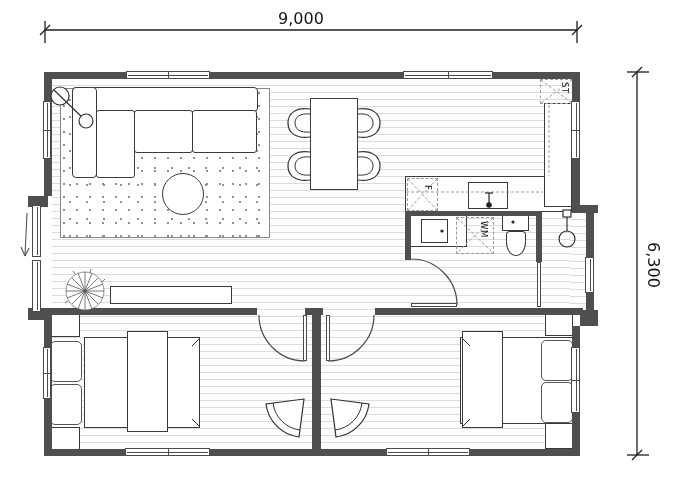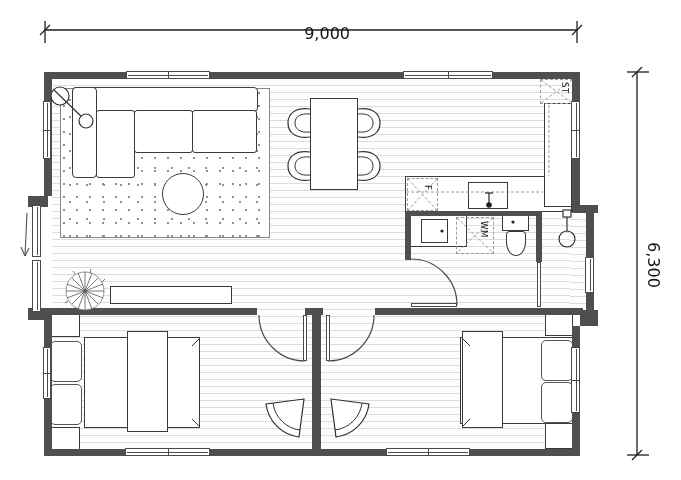--- a/index.html
+++ b/index.html
@@ -27,21 +27,21 @@
   .lbl{position:absolute;color:#151515;z-index:6;white-space:nowrap;}
   .dim{font-size:16px;}
   .tag{font-size:8.5px;letter-spacing:.5px;}
   .rot{transform:rotate(90deg);transform-origin:0 0;}
 </style>
 </head>
 <body>
 
 <div class="plan">
 
-  <div class="lbl dim abs" style="left:278px;top:24px;width:72px;text-align:right;">9,000</div>
+  <div class="lbl dim abs" style="left:278px;top:9px;width:72px;text-align:left;">9,000</div>
   <div class="lbl dim rot" style="left:663px;top:242px;">6,300</div>
 
   <div class="abs floor" style="left:52px;top:79px;width:520px;height:370px;"></div>
   <div class="abs floor" style="left:570px;top:213px;width:16px;height:97px;"></div>
 
   <div class="abs rug" style="left:60px;top:88px;width:210px;height:150px;"></div>
 
   <div class="abs wall" style="left:44px;top:72px;width:536px;height:7px;"></div>
   <div class="abs wall" style="left:44px;top:449px;width:536px;height:7px;"></div>
   <div class="abs wall" style="left:44px;top:72px;width:8px;height:124px;"></div>

